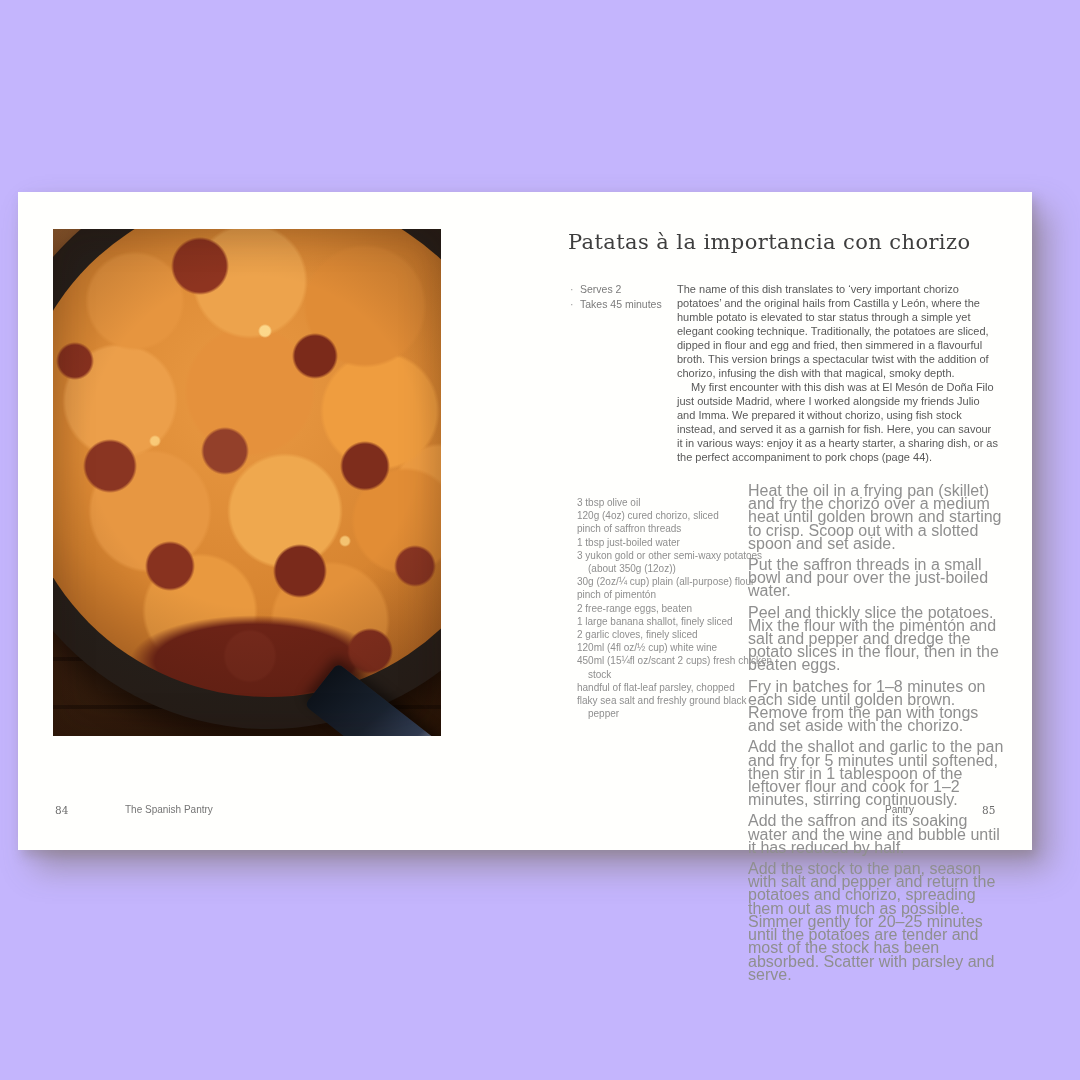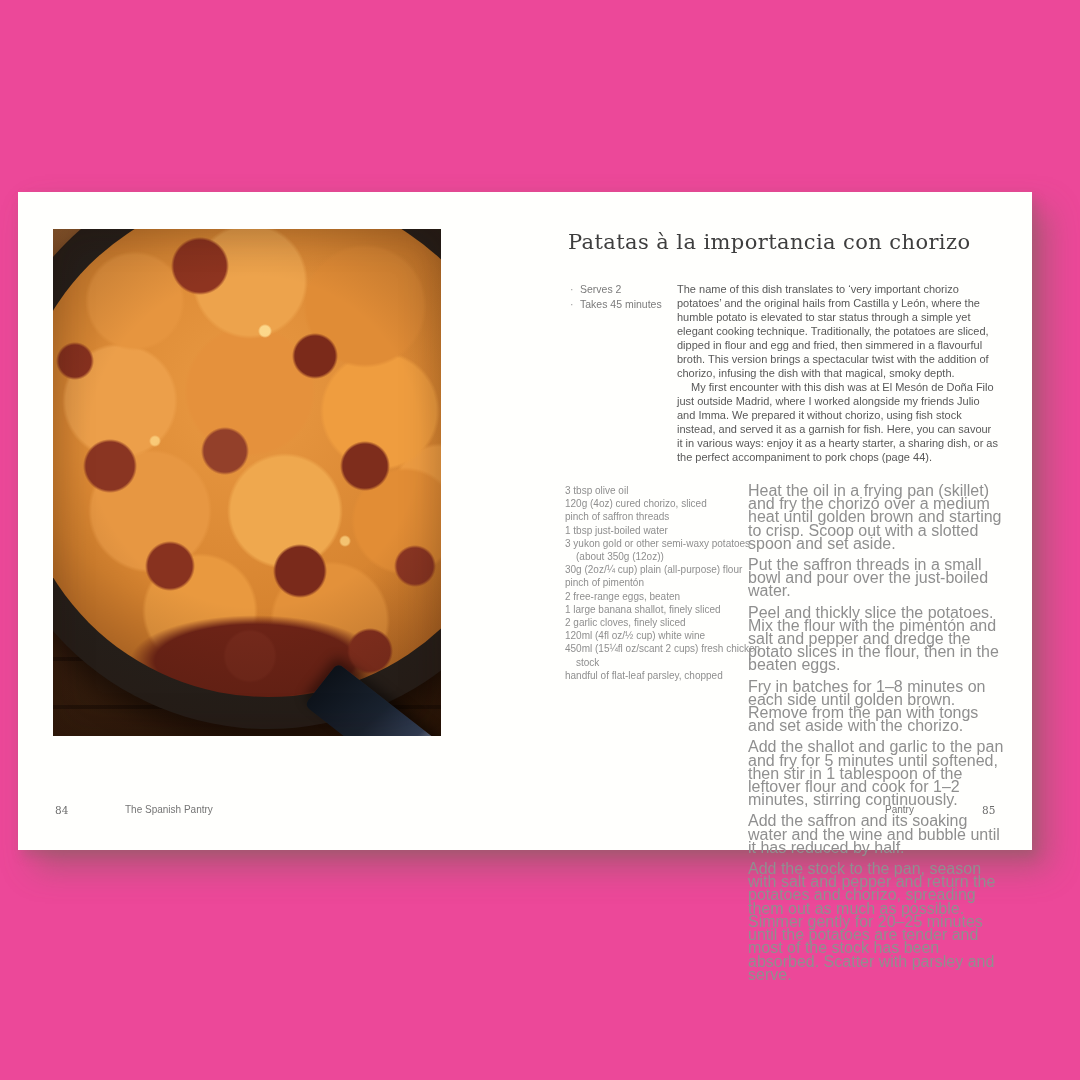--- a/index.html
+++ b/index.html
@@ -1,19 +1,19 @@
 <!DOCTYPE html>
 <html><head>
 <meta charset="utf-8">
 <style>
   html,body{margin:0;padding:0;background:#faf6ec;}
   *{box-sizing:border-box;}
   .stage{
     position:relative;width:1080px;height:1080px;
-    background:#ec4899;overflow:hidden;
+    background:#c4b5fd;overflow:hidden;
     font-family:"Liberation Sans",sans-serif;
   }
   .spread{
     position:absolute;left:18px;top:192px;width:1014px;height:658px;
     background:#fffffd;
     box-shadow:16px 18px 30px rgba(110,100,82,.45), 4px 6px 10px rgba(110,100,82,.25);
   }
   
   .photo{
     position:absolute;left:35px;top:37px;width:388px;height:507px;
@@ -88,21 +88,21 @@
   }
   .meta{position:absolute;left:552px;top:90px;margin:0;padding:0;list-style:none;
     font-size:10.5px;line-height:15px;color:#7b7b7b;}
   .meta li{margin:0;padding-left:10px;position:relative;}
   .meta li::before{content:"·";position:absolute;left:0;top:0;color:#9a9a9a;}
   .intro{position:absolute;left:659px;top:90px;width:322px;
     font-size:11px;line-height:14px;color:#585858;}
   .intro p{margin:0;}
   .intro p + p{text-indent:14px;}
   .ingredients{position:absolute;left:547px;top:292px;width:196px;
-    margin:0;padding:0;list-style:none;
+    margin:12px;padding:0;list-style:none;
     font-size:10px;line-height:13.2px;color:#8f8f8f;}
   .ingredients li{padding-left:11px;text-indent:-11px;}
   .method{position:absolute;left:730px;top:292px;width:258px;
     font-size:16px;line-height:13.2px;color:#8f8f8f;}
   .method p{margin:0 0 8px 0;}
   .footer-item{
     position:absolute;top:612px;
     font-family:"DejaVu Serif","Liberation Serif",serif;
     font-size:10.5px;color:#6d6d6d;
   }
@@ -145,20 +145,21 @@
         <li>1 tbsp just-boiled water</li>
         <li>3 yukon gold or other semi-waxy potatoes (about 350g (12oz))</li>
         <li>30g (2oz/¼ cup) plain (all-purpose) flour</li>
         <li>pinch of pimentón</li>
         <li>2 free-range eggs, beaten</li>
         <li>1 large banana shallot, finely sliced</li>
         <li>2 garlic cloves, finely sliced</li>
         <li>120ml (4fl oz/½ cup) white wine</li>
         <li>450ml (15¼fl oz/scant 2 cups) fresh chicken stock</li>
         <li>handful of flat-leaf parsley, chopped</li>
+        <li>flaky sea salt and freshly ground black pepper</li>
       </ul>
 
     <div class="method">
         <p>Heat the oil in a frying pan (skillet) and fry the chorizo over a medium heat until golden brown and starting to crisp. Scoop out with a slotted spoon and set aside.</p>
         <p>Put the saffron threads in a small bowl and pour over the just-boiled water.</p>
         <p>Peel and thickly slice the potatoes. Mix the flour with the pimentón and salt and pepper and dredge the potato slices in the flour, then in the beaten eggs.</p>
         <p>Fry in batches for 1–8 minutes on each side until golden brown. Remove from the pan with tongs and set aside with the chorizo.</p>
         <p>Add the shallot and garlic to the pan and fry for 5 minutes until softened, then stir in 1 tablespoon of the leftover flour and cook for 1–2 minutes, stirring continuously.</p>
         <p>Add the saffron and its soaking water and the wine and bubble until it has reduced by half.</p>
         <p>Add the stock to the pan, season with salt and pepper and return the potatoes and chorizo, spreading them out as much as possible. Simmer gently for 20–25 minutes until the potatoes are tender and most of the stock has been absorbed. Scatter with parsley and serve.</p>

